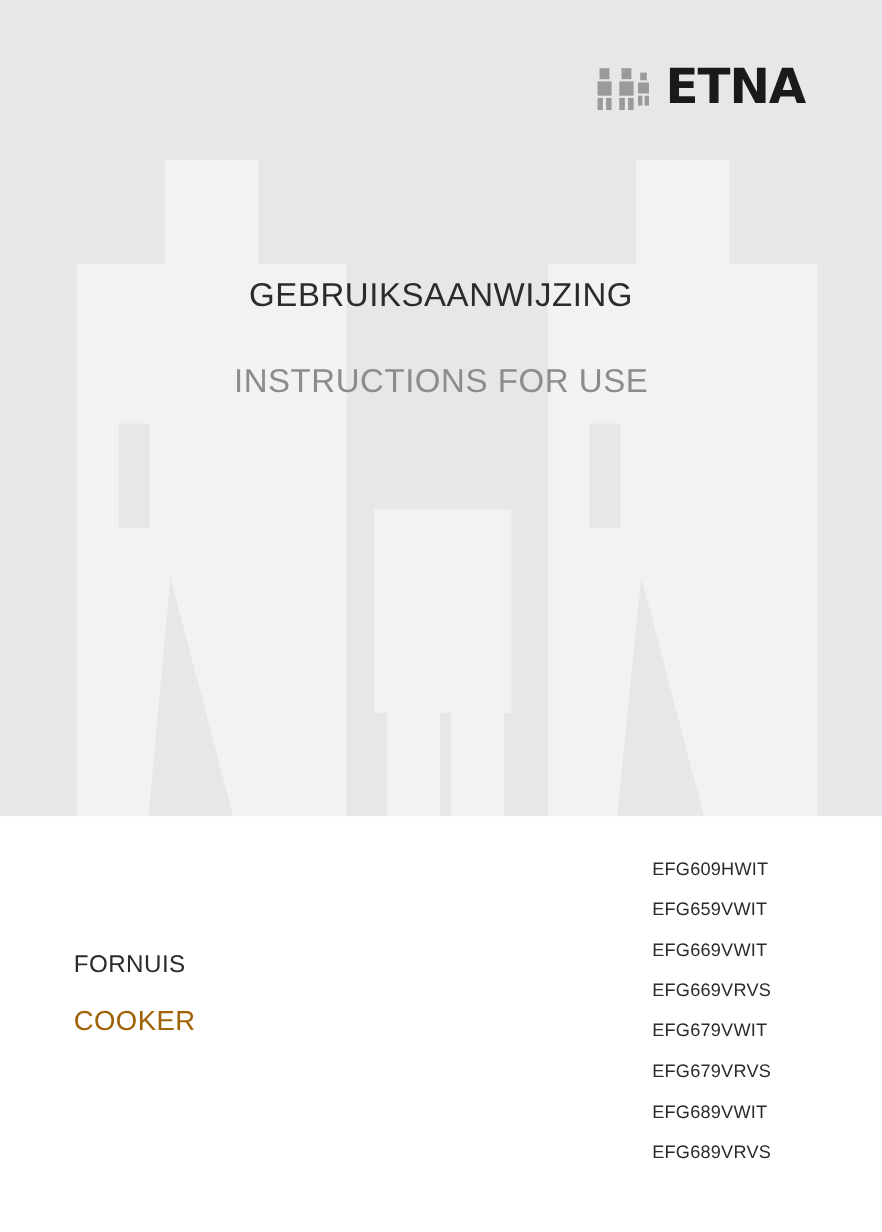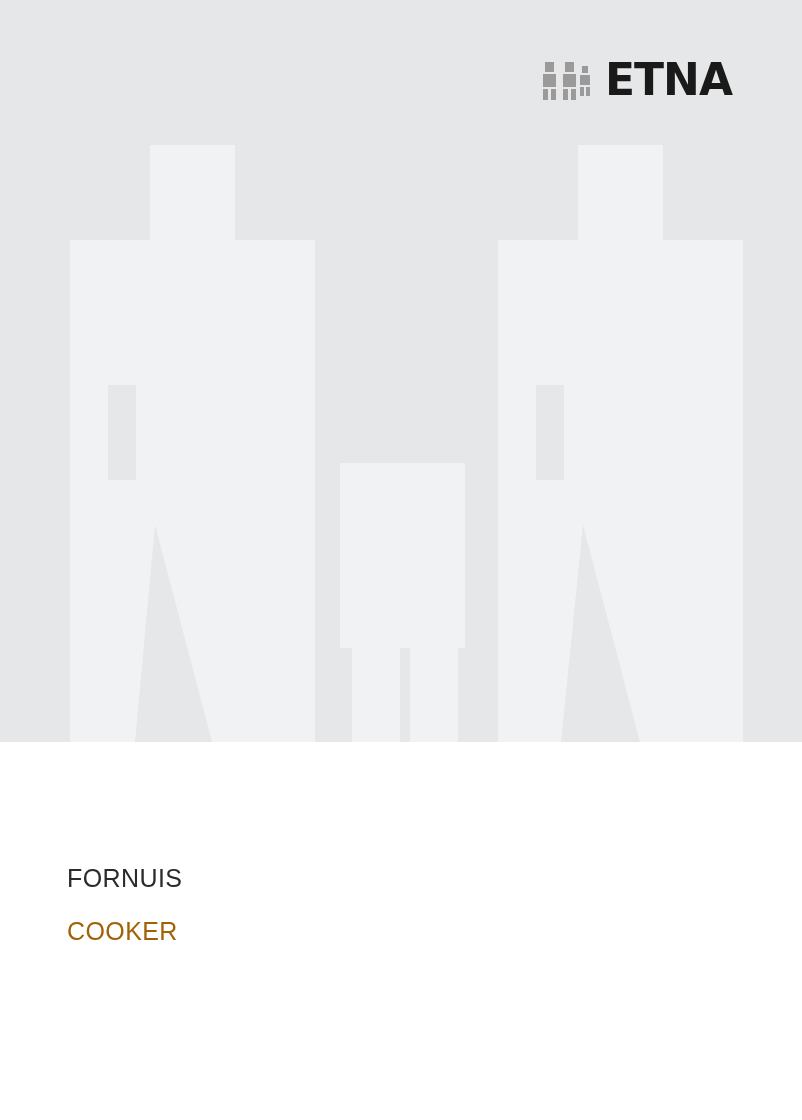--- a/index.html
+++ b/index.html
@@ -93,21 +93,21 @@
     height: 378px;
     background: #ffffff;
   }
 
   .product-names {
     position: absolute;
     left: 67px;
     top: 122px;
   }
   .product-nl {
-    font-size: 25px;
+    font-size: 22px;
     color: #2b2b2b;
     letter-spacing: 0.4px;
     margin: 0;
     font-weight: normal;
   }
   .product-en {
     font-size: 25px;
     color: #a16207;
     letter-spacing: 0.4px;
     margin: 24px 0 0 0;
@@ -178,24 +178,38 @@
           <rect x="28" y="29" width="5" height="11"></rect>
           <rect x="39" y="6" width="6" height="7"></rect>
           <rect x="37" y="15" width="10" height="10"></rect>
           <rect x="37" y="27" width="4" height="9"></rect>
           <rect x="43" y="27" width="4" height="9"></rect>
         </g>
       </svg>
       <span class="brand-word">ETNA</span>
     </div>
 
+    <div class="hero-titles">
+      <h1 class="title-nl">GEBRUIKSAANWIJZING</h1>
+      <h2 class="title-en">INSTRUCTIONS FOR USE</h2>
+    </div>
   </div>
 
   <div class="footer">
 
     <div class="product-names">
       <p class="product-nl">FORNUIS</p>
       <p class="product-en">COOKER</p>
     </div>
 
+    <ul class="model-list">
+      <li>EFG609HWIT</li>
+      <li>EFG659VWIT</li>
+      <li>EFG669VWIT</li>
+      <li>EFG669VRVS</li>
+      <li>EFG679VWIT</li>
+      <li>EFG679VRVS</li>
+      <li>EFG689VWIT</li>
+      <li>EFG689VRVS</li>
+    </ul>
   </div>
 
 </div>
 
 </body></html>

